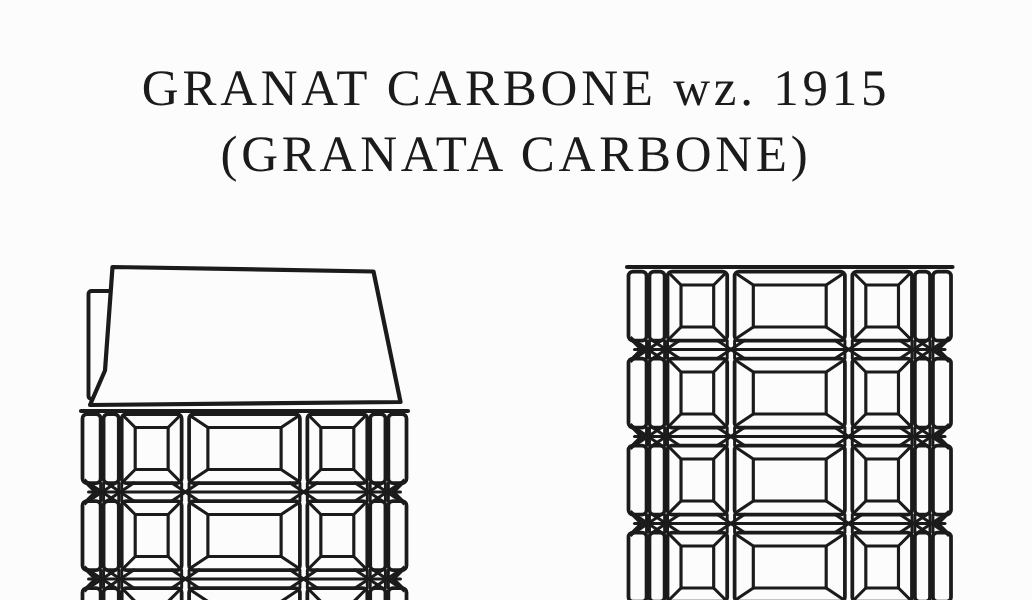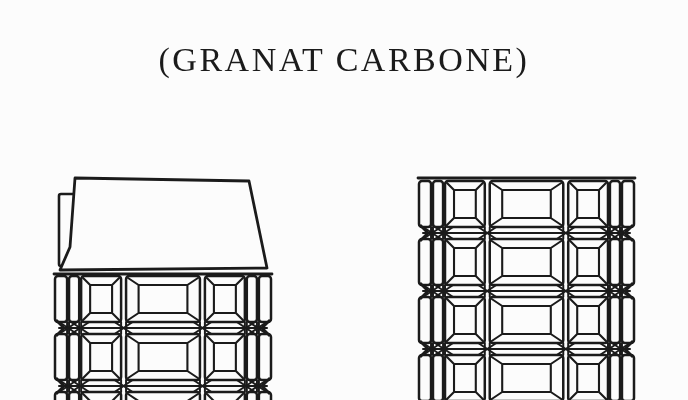--- a/index.html
+++ b/index.html
@@ -17,21 +17,22 @@
     letter-spacing:2.5px;
     white-space:nowrap;
   }
   .drawing-svg{position:absolute;left:0;top:0;}
 </style>
 </head>
 <body>
 
 <div class="page" style="background: rgb(252, 252, 252);">
   <div class="title-block" style="color: rgb(27, 27, 27);">
-    <div>(GRANAT CARBONE)</div>
+    <div>GRANAT CARBONE wz. 1915</div>
+    <div>(GRANATA CARBONE)</div>
   </div>
   <svg class="drawing-svg" width="688" height="400" viewBox="0 0 688 400">
     <g id="fig-left">
         <rect x="59" y="194" width="18" height="72" rx="2" ry="2" fill="none" stroke="#1b1b1b" stroke-width="2.6" stroke-linejoin="round"></rect>
         <path d="M75,178 L249,181 L267,268 L60,270 L70,247 Z" fill="#fcfcfc" stroke="#1b1b1b" stroke-width="2.8" stroke-linejoin="round"></path>
         <path d="M54,274 L272,274" fill="none" stroke="#1b1b1b" stroke-width="2.8" stroke-linecap="round"></path>
         <rect x="55" y="276" width="12.096" height="46" rx="3" ry="3" fill="none" stroke="#1b1b1b" stroke-width="2.5" stroke-linejoin="round"></rect>
         <rect x="69.04" y="276" width="10.152" height="46" rx="3" ry="3" fill="none" stroke="#1b1b1b" stroke-width="2.5" stroke-linejoin="round"></rect>
         <rect x="81.136" y="276" width="39.96" height="46" rx="3" ry="3" fill="none" stroke="#1b1b1b" stroke-width="2.5" stroke-linejoin="round"></rect>
         <rect x="90.136" y="285" width="21.96" height="28" rx="1" ry="1" fill="none" stroke="#1b1b1b" stroke-width="2.1" stroke-linejoin="round"></rect>

